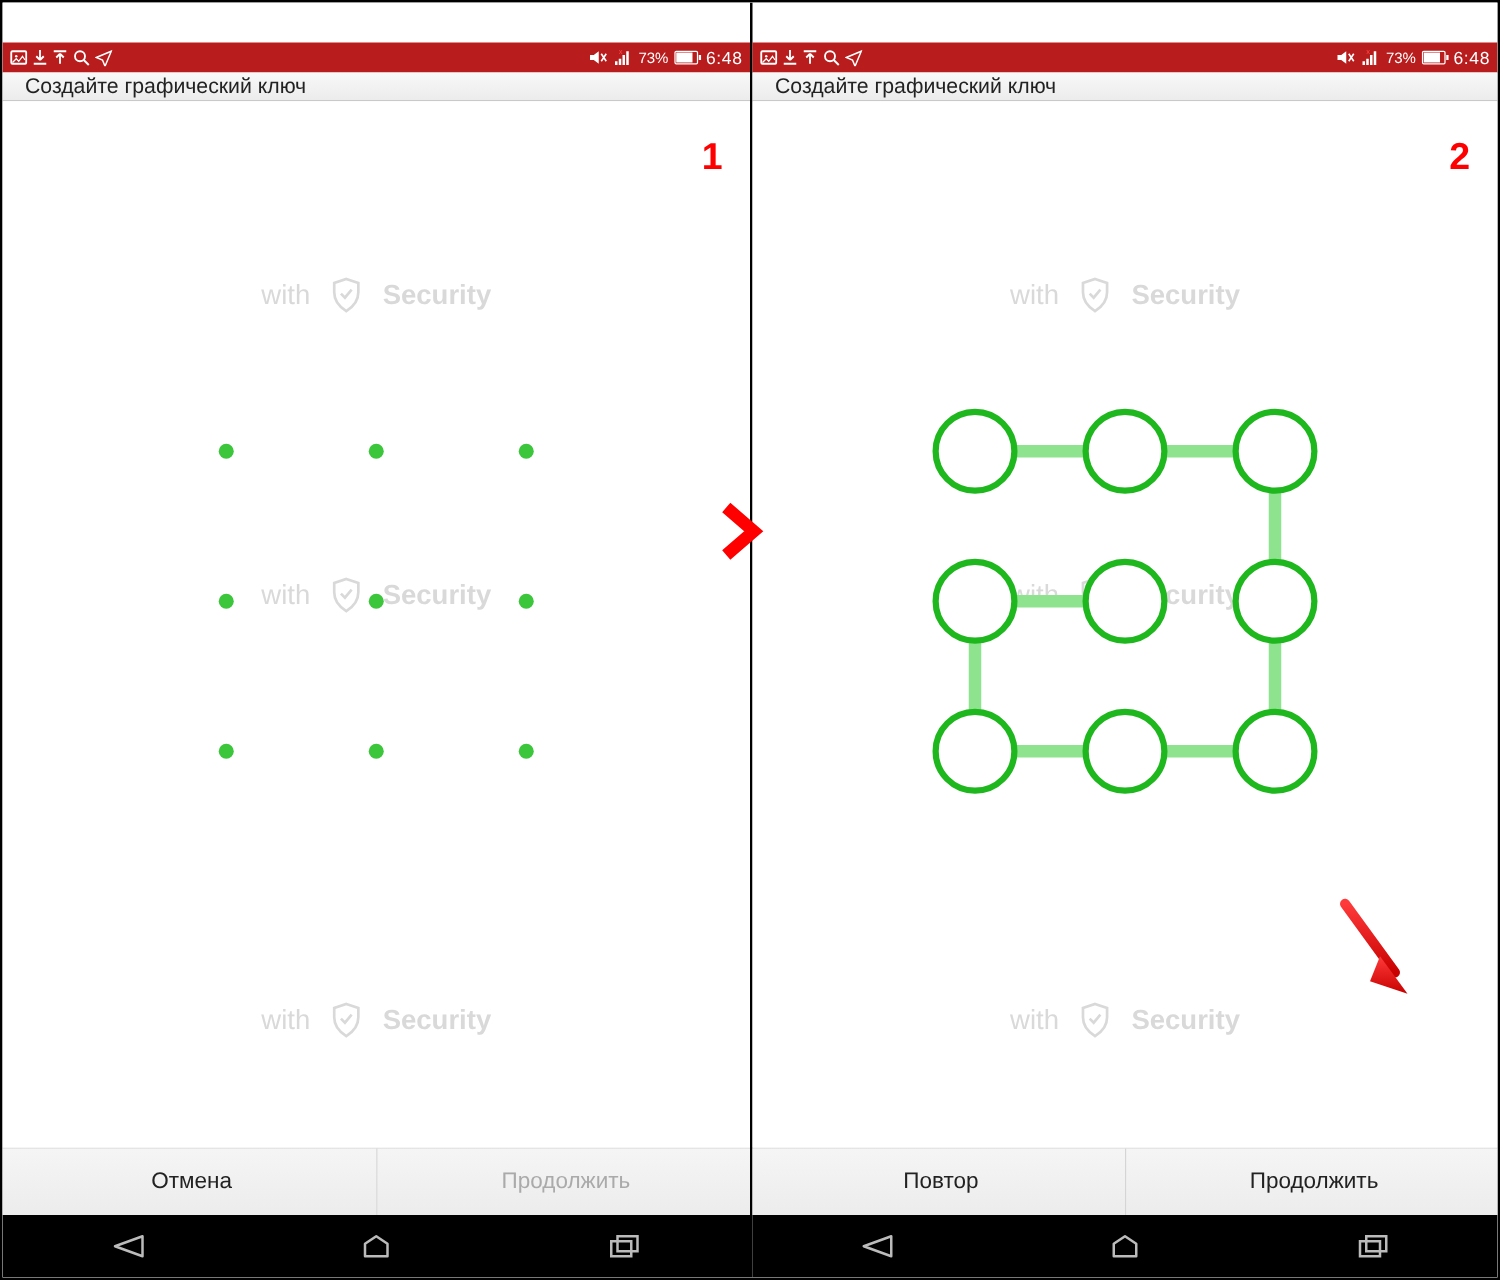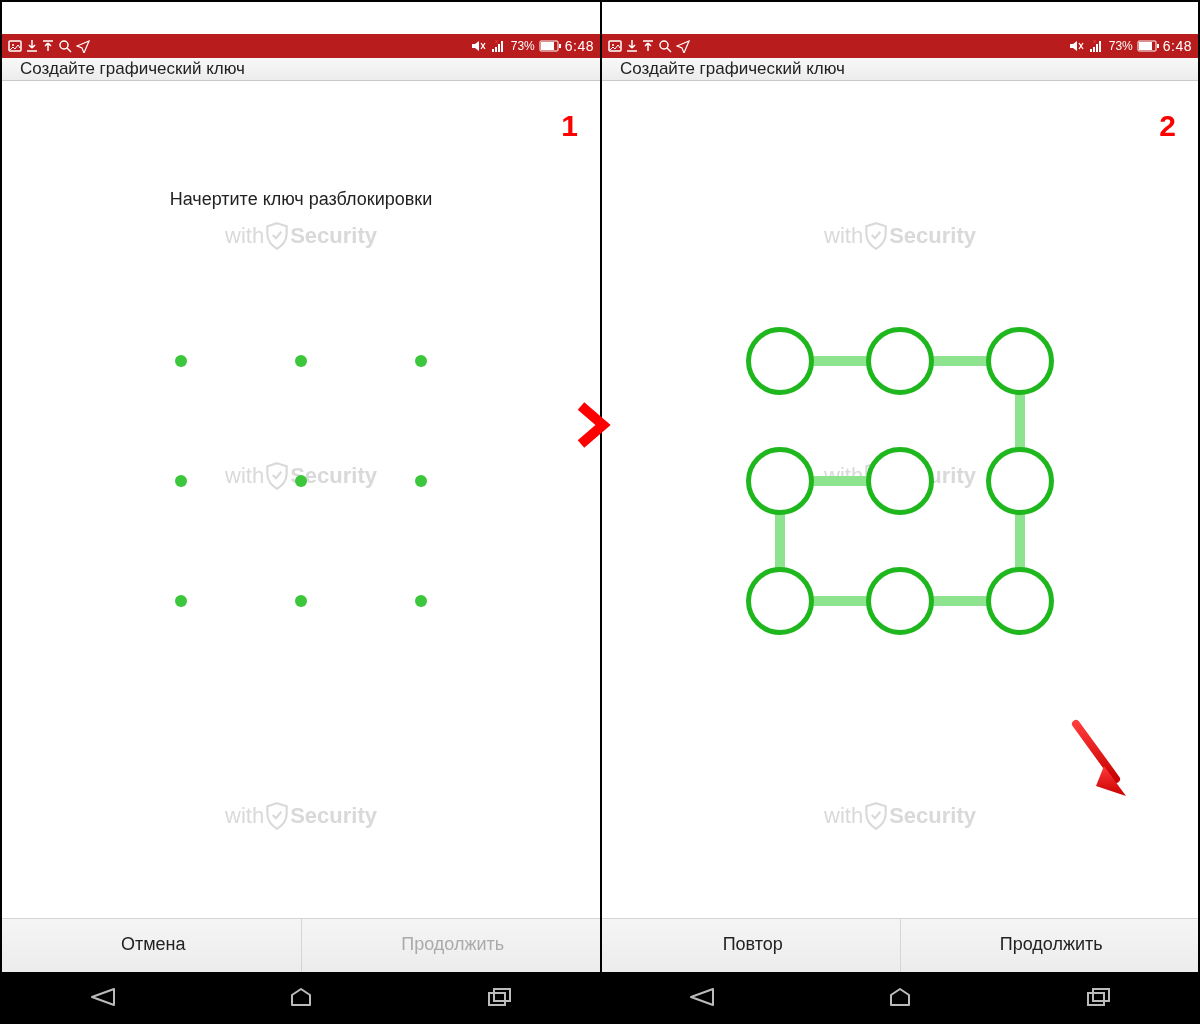--- a/index.html
+++ b/index.html
@@ -69,21 +69,21 @@
     top: 108px; left: 0; right: 0;
     text-align: center;
     font-size: 18px;
     color: #222;
   }
   .watermark {
     position: absolute;
     left: 50%; transform: translateX(-50%);
     color: #d9d9d9;
     font-size: 22px;
-    display: flex; align-items: center; gap: 0;
+    display: flex; align-items: center; gap: 16px;
     font-weight: 400;
     pointer-events: none;
     user-select: none;
   }
   .watermark b { font-weight: 600; }
   .wm1 { top: 140px; }
   .wm2 { top: 380px; }
   .wm3 { top: 720px; }
   .watermark-shield {
     width: 26px; height: 30px;
@@ -219,21 +219,20 @@
           <rect x="2" y="2" width="13" height="8" fill="#fff"></rect>
         </svg>
       <span class="clock-text">6:48</span>
     </div>
   </div>
 
   <div class="headerbar">Создайте графический ключ</div>
 
   <div class="content">
     <div class="step-num">1</div>
-    <div class="instruction">Начертите ключ разблокировки</div>
 
     <div class="watermark wm1">
       <span>with</span>
       <svg class="watermark-shield" viewBox="0 0 24 28">
           <path d="M12 2l9 3v7c0 7-4 11-9 14-5-3-9-7-9-14V5l9-3z"></path>
           <path d="M8 13l3 3 5-6"></path>
         </svg>
       <b>Security</b>
     </div>
     <div class="watermark wm2">

